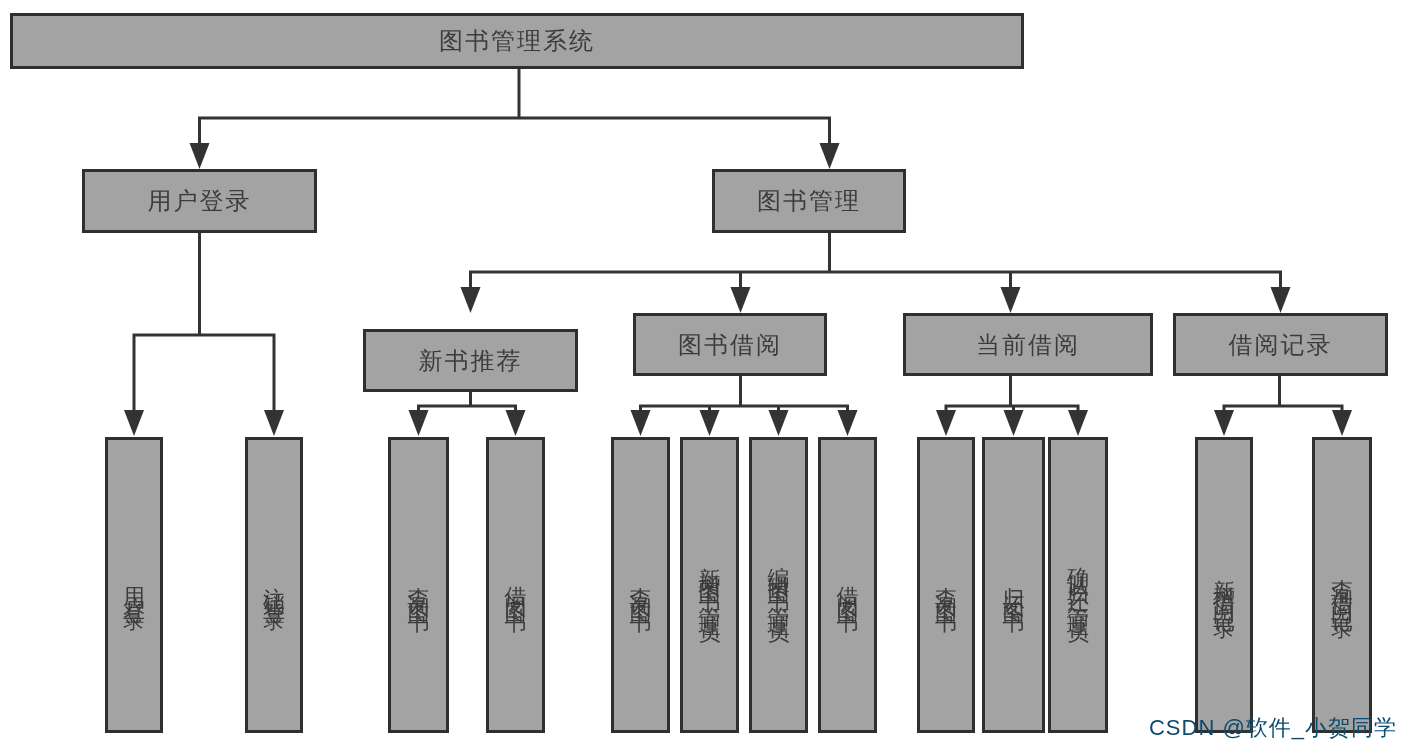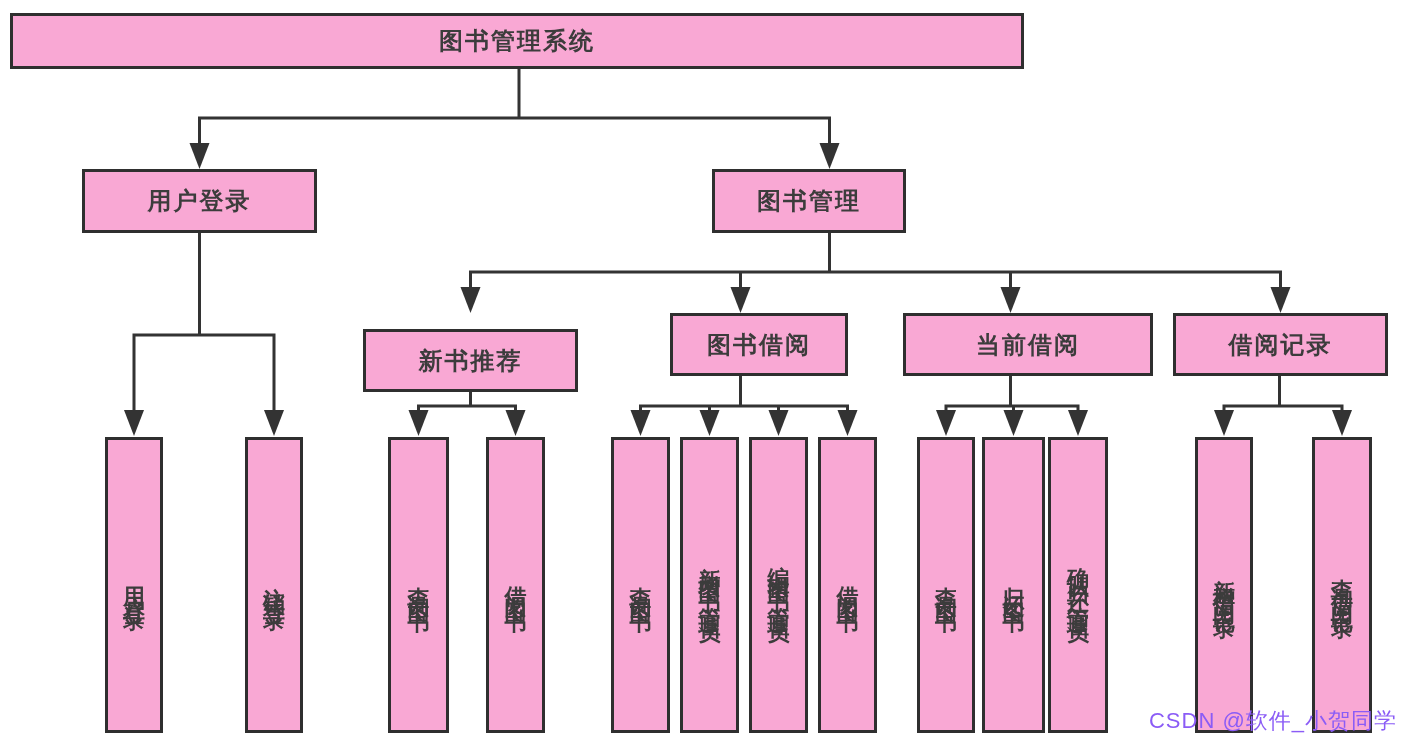--- a/index.html
+++ b/index.html
@@ -12,68 +12,67 @@
     overflow: hidden;
   }
   #connectors {
     position: absolute;
     left: 0; top: 0;
     width: 1405px; height: 747px;
   }
   .box {
     position: absolute;
     box-sizing: border-box;
-    background: #f9a8d4;
+    background: #a3a3a3;
     border: 3px solid #2f2f2f;
     display: flex;
     align-items: center;
     justify-content: center;
     color: #3c3c3c;
-    font-weight: bold;
   }
   .hbox { font-size: 24px; letter-spacing: 2px; }
   .vbox span {
     writing-mode: vertical-rl;
     text-orientation: mixed;
     font-size: 22px;
     letter-spacing: 8px;
     color: #3c3c3c;
     line-height: 1;
   }
   
   .n-root   { left: 10px;   top: 13px;  width: 1014px; height: 56px; }
   
   .n-login  { left: 82px;   top: 169px; width: 235px;  height: 64px; }
   .n-mgmt   { left: 712px;  top: 169px; width: 194px;  height: 64px; }
   
   .n-newbook { left: 363px;  top: 329px; width: 215px; height: 63px; }
-  .n-borrow  { left: 633px;  top: 313px; width: 178px; height: 63px; margin-left: 37px; }
+  .n-borrow  { left: 633px;  top: 313px; width: 194px; height: 63px; }
   .n-current { left: 903px;  top: 313px; width: 250px; height: 63px; }
   .n-record  { left: 1173px; top: 313px; width: 215px; height: 63px; }
   
   .leaf { top: 437px; height: 296px; }
   .l-a0 { left: 105px;  width: 58px; }
   .l-a1 { left: 245px;  width: 58px; }
   .l-b0 { left: 388px;  width: 61px; }
   .l-b1 { left: 486px;  width: 59px; }
   .l-c0 { left: 611px;  width: 59px; }
   .l-c1 { left: 680px;  width: 59px; }
   .l-c2 { left: 749px;  width: 59px; }
   .l-c3 { left: 818px;  width: 59px; }
   .l-d0 { left: 917px;  width: 58px; }
   .l-d1 { left: 982px;  width: 63px; }
   .l-d2 { left: 1048px; width: 60px; }
   .l-e0 { left: 1195px; width: 58px; }
   .l-e1 { left: 1312px; width: 60px; }
   #watermark {
     position: absolute;
     right: 8px;
-    bottom: 11px;
+    bottom: 4px;
     font-size: 22px;
-    color: #8b5cf6;
+    color: #0c4a6e;
     letter-spacing: 1px;
     white-space: nowrap;
   }
 </style>
 </head>
 <body>
 
 <div id="canvas">
 
   <svg id="connectors" viewBox="0 0 1405 747" xmlns="http://www.w3.org/2000/svg" aria-hidden="true">

